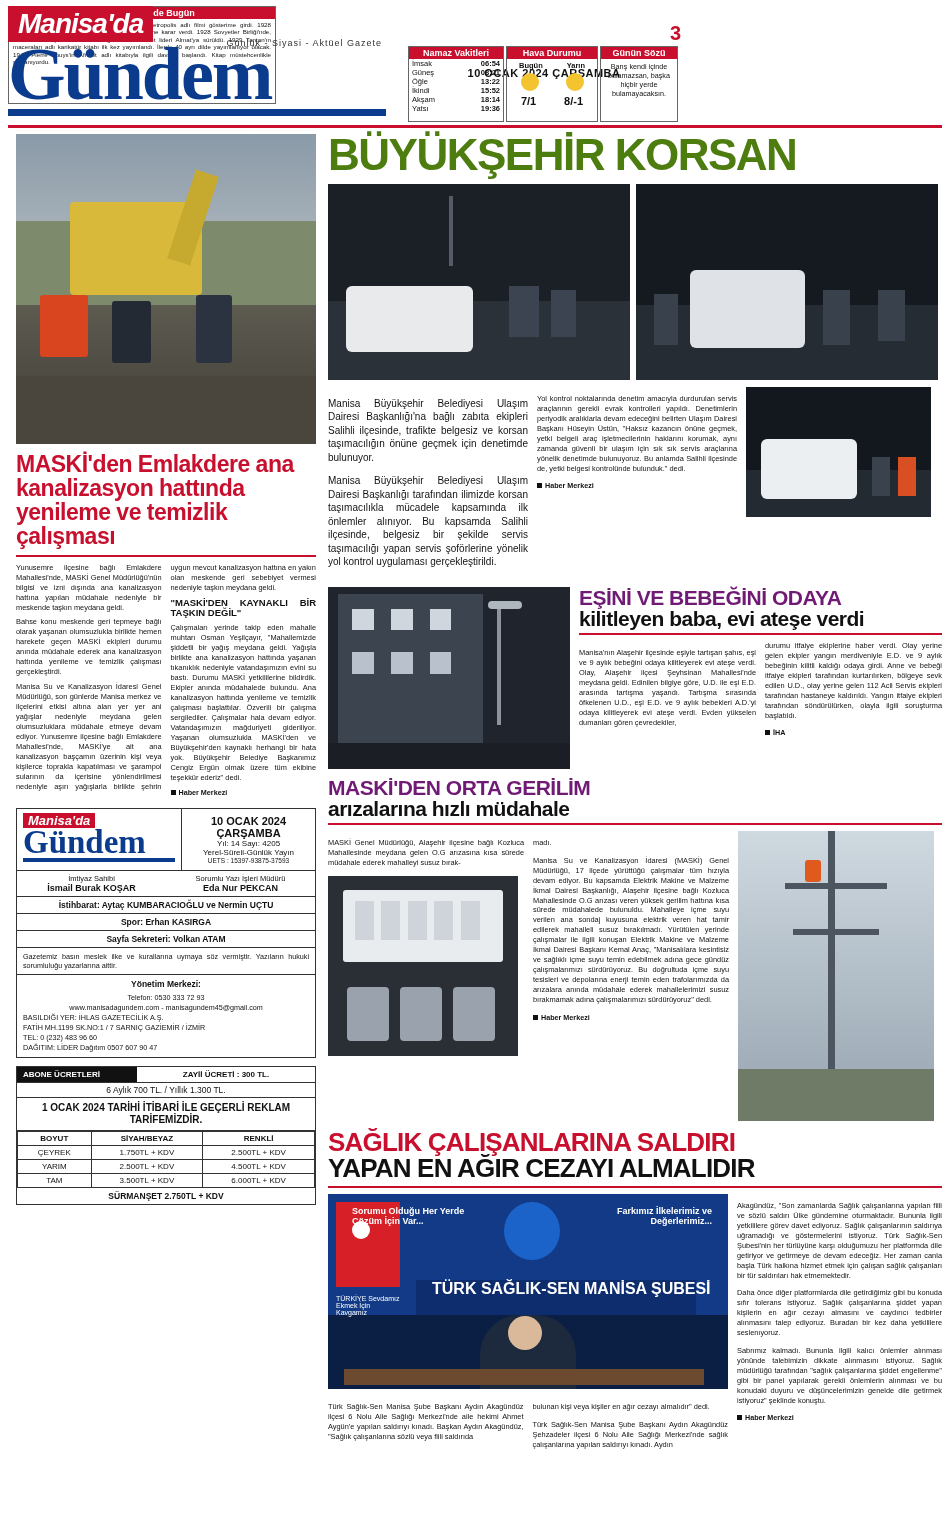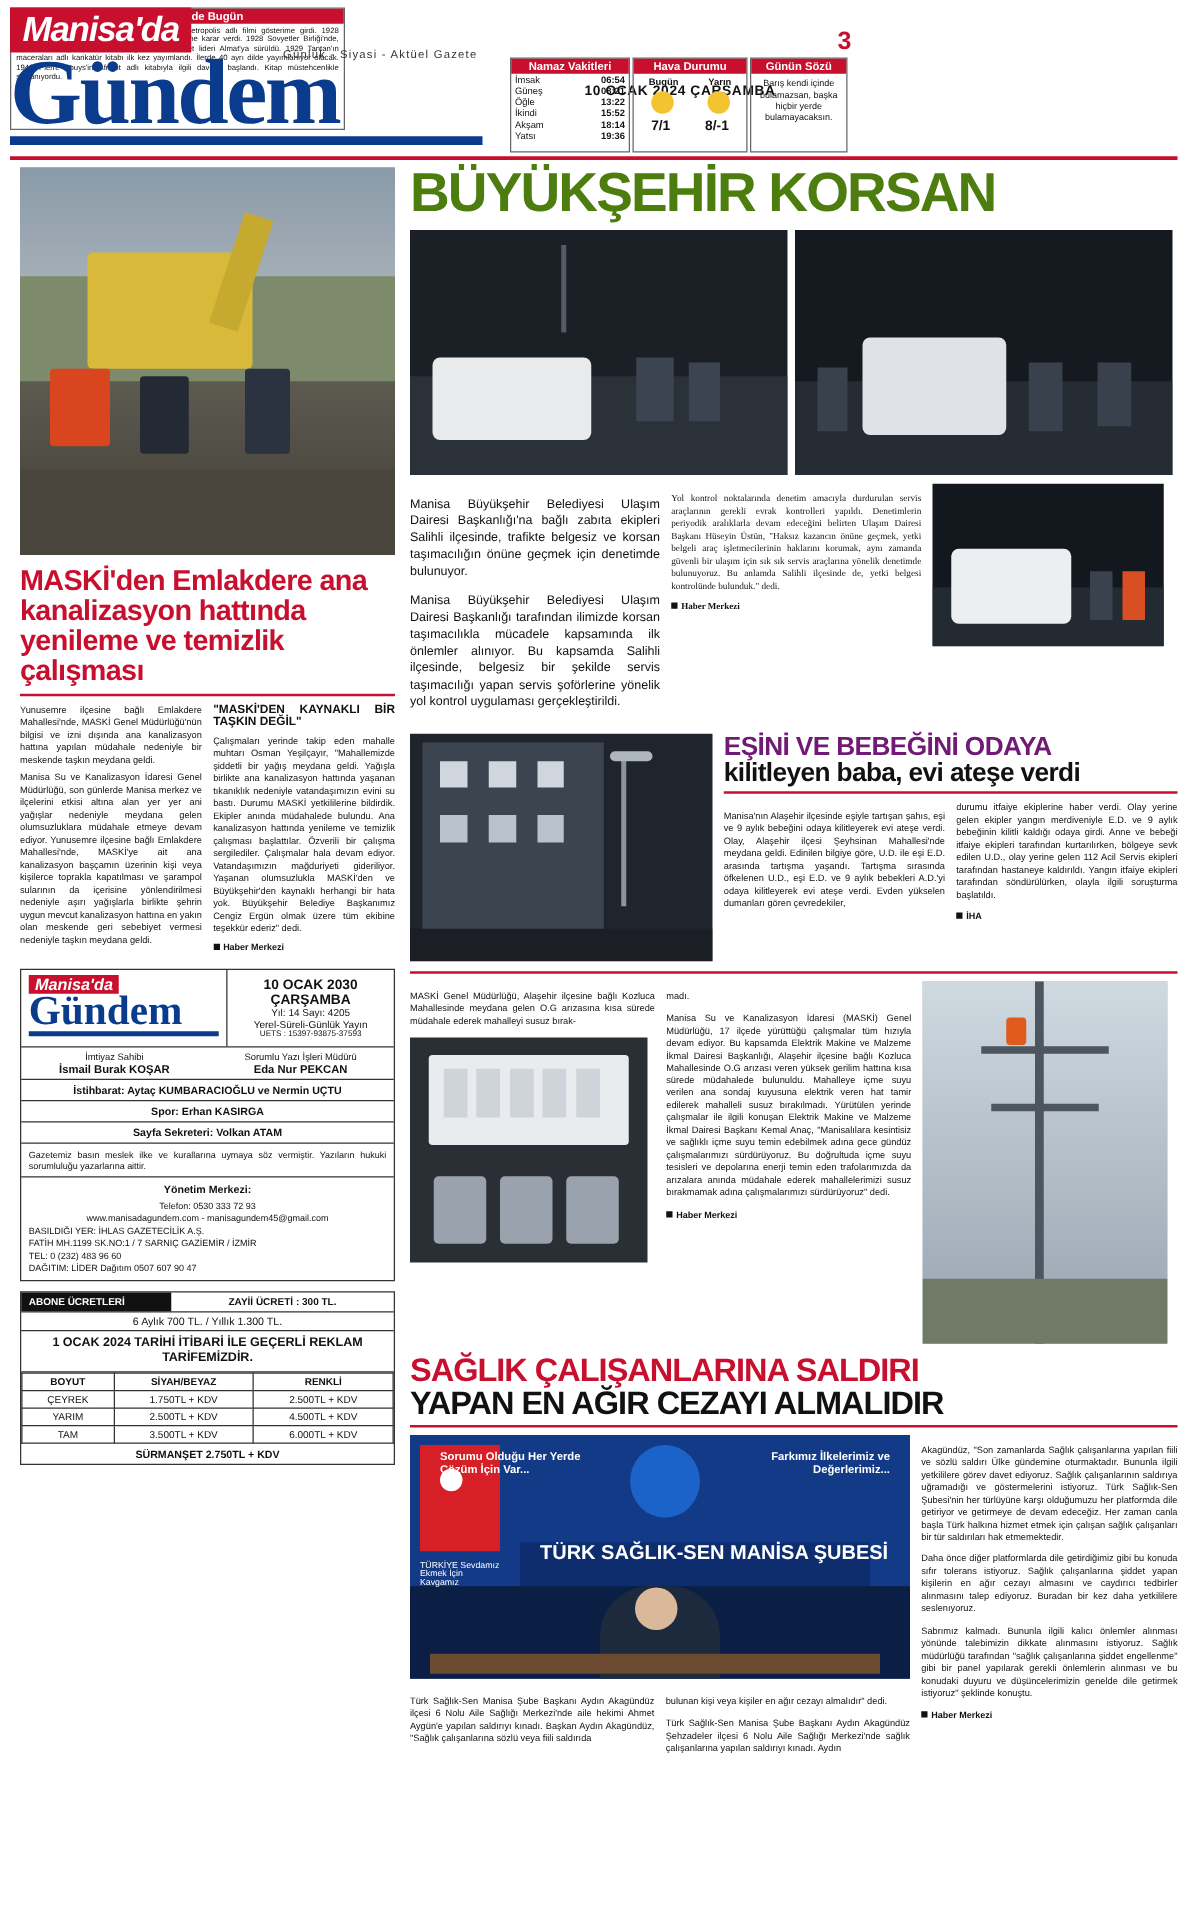--- a/index.html
+++ b/index.html
@@ -194,35 +194,36 @@
         <div style="position:absolute;left:32%;top:54%;width:13%;height:20%;background:#232a33;border-radius:3px;"></div>
         <div style="position:absolute;left:60%;top:52%;width:12%;height:22%;background:#2b3340;border-radius:3px;"></div>
         <div style="position:absolute;left:0;bottom:0;width:100%;height:22%;background:#4a463d;"></div>
       </div>
 
       <h1 class="head-red">MASKİ'den Emlakdere ana kanalizasyon hattında yenileme ve temizlik çalışması</h1>
       <div class="rule"></div>
 
       <div class="cols2">
         <p>Yunusemre ilçesine bağlı Emlakdere Mahallesi'nde, MASKİ Genel Müdürlüğü'nün bilgisi ve izni dışında ana kanalizasyon hattına yapılan müdahale nedeniyle bir meskende taşkın meydana geldi.</p>
+        <p>Bahse konu meskende geri tepmeye bağlı olarak yaşanan olumsuzlukla birlikte hemen harekete geçen MASKİ ekipleri durumu anında müdahale ederek ana kanalizasyon hattında yenileme ve temizlik çalışması gerçekleştirdi.</p>
         <p>Manisa Su ve Kanalizasyon İdaresi Genel Müdürlüğü, son günlerde Manisa merkez ve ilçelerini etkisi altına alan yer yer ani yağışlar nedeniyle meydana gelen olumsuzluklara müdahale etmeye devam ediyor. Yunusemre ilçesine bağlı Emlakdere Mahallesi'nde, MASKİ'ye ait ana kanalizasyon başçamın üzerinin kişi veya kişilerce toprakla kapatılması ve şarampol sularının da içerisine yönlendirilmesi nedeniyle aşırı yağışlarla birlikte şehrin uygun mevcut kanalizasyon hattına en yakın olan meskende geri sebebiyet vermesi nedeniyle taşkın meydana geldi.</p>
         <p class="subhead">"MASKİ'DEN KAYNAKLI BİR TAŞKIN DEĞİL"</p>
         <p>Çalışmaları yerinde takip eden mahalle muhtarı Osman Yeşilçayır, "Mahallemizde şiddetli bir yağış meydana geldi. Yağışla birlikte ana kanalizasyon hattında yaşanan tıkanıklık nedeniyle vatandaşımızın evini su bastı. Durumu MASKİ yetkililerine bildirdik. Ekipler anında müdahalede bulundu. Ana kanalizasyon hattında yenileme ve temizlik çalışması başlattılar. Özverili bir çalışma sergilediler. Çalışmalar hala devam ediyor. Vatandaşımızın mağduriyeti gideriliyor. Yaşanan olumsuzlukla MASKİ'den ve Büyükşehir'den kaynaklı herhangi bir hata yok. Büyükşehir Belediye Başkanımız Cengiz Ergün olmak üzere tüm ekibine teşekkür ederiz" dedi.</p>
         <p class="src"><span class="sq"></span><span>Haber Merkezi</span></p>
       </div>
 
       <div class="imprint">
         <div class="imp-top">
           <div class="imp-logo">
             <span class="r">Manisa'da</span>
             <div class="b">Gündem</div>
             <div class="bar"></div>
           </div>
           <div class="imp-date">
-            <div class="d1">10 OCAK 2030</div>
+            <div class="d1">10 OCAK 2024</div>
             <div class="d1">ÇARŞAMBA</div>
             <div>Yıl: 14 Sayı: 4205</div>
             <div>Yerel-Süreli-Günlük Yayın</div>
             <div style="font-size:6.5px">UETS : 15397-93875-37593</div>
           </div>
         </div>
         <div class="imp-row">
           <div class="imp-cell">
             <div class="lbl">İmtiyaz Sahibi</div>
             <div class="val">İsmail Burak KOŞAR</div>
@@ -306,21 +307,21 @@
       </div>
 
       <div style="display:flex; gap:9px; margin-top:7px;">
         <div style="width:200px">
           <div style="font-size:10px;line-height:1.35;text-align:justify;">
             <p>Manisa Büyükşehir Belediyesi Ulaşım Dairesi Başkanlığı'na bağlı zabıta ekipleri Salihli ilçesinde, trafikte belgesiz ve korsan taşımacılığın önüne geçmek için denetimde bulunuyor.</p>
             <p>Manisa Büyükşehir Belediyesi Ulaşım Dairesi Başkanlığı tarafından ilimizde korsan taşımacılıkla mücadele kapsamında ilk önlemler alınıyor. Bu kapsamda Salihli ilçesinde, belgesiz bir şekilde servis taşımacılığı yapan servis şoförlerine yönelik yol kontrol uygulaması gerçekleştirildi.</p>
           </div>
         </div>
         <div style="width:200px">
-          <div style="font-size:7.4px;line-height:1.35;text-align:justify;font-family:Liberation Serif, serif;">
+          <div style="font-size:7.4px;line-height:1.35;text-align:justify;">
             <p>Yol kontrol noktalarında denetim amacıyla durdurulan servis araçlarının gerekli evrak kontrolleri yapıldı. Denetimlerin periyodik aralıklarla devam edeceğini belirten Ulaşım Dairesi Başkanı Hüseyin Üstün, "Haksız kazancın önüne geçmek, yetki belgeli araç işletmecilerinin haklarını korumak, aynı zamanda güvenli bir ulaşım için sık sık servis araçlarına yönelik denetimde bulunuyoruz. Bu anlamda Salihli ilçesinde de, yetki belgesi kontrolünde bulunduk." dedi.</p>
             <p class="src"><span class="sq"></span><span>Haber Merkezi</span></p>
           </div>
         </div>
         <div class="photo" style="width:185px;height:130px;background:#13181e">
           <div style="position:absolute;left:0;bottom:0;width:100%;height:36%;background:#242a31;"></div>
           <div style="position:absolute;left:8%;bottom:14%;width:52%;height:46%;background:#eceff2;border-radius:6px;"></div>
           <div style="position:absolute;left:68%;bottom:16%;width:10%;height:30%;background:#3a424d;"></div>
           <div style="position:absolute;left:82%;bottom:16%;width:10%;height:30%;background:#d94f24;"></div>
         </div>
@@ -347,20 +348,24 @@
           <div class="rule"></div>
           <div style="column-count:2;column-gap:9px;font-size:7.4px;line-height:1.35;text-align:justify;">
             <p>Manisa'nın Alaşehir ilçesinde eşiyle tartışan şahıs, eşi ve 9 aylık bebeğini odaya kilitleyerek evi ateşe verdi. Olay, Alaşehir ilçesi Şeyhsinan Mahallesi'nde meydana geldi. Edinilen bilgiye göre, U.D. ile eşi E.D. arasında tartışma yaşandı. Tartışma sırasında öfkelenen U.D., eşi E.D. ve 9 aylık bebekleri A.D.'yi odaya kilitleyerek evi ateşe verdi. Evden yükselen dumanları gören çevredekiler,</p>
             <p>durumu itfaiye ekiplerine haber verdi. Olay yerine gelen ekipler yangın merdiveniyle E.D. ve 9 aylık bebeğinin kilitli kaldığı odaya girdi. Anne ve bebeği itfaiye ekipleri tarafından kurtarılırken, bölgeye sevk edilen U.D., olay yerine gelen 112 Acil Servis ekipleri tarafından hastaneye kaldırıldı. Yangın itfaiye ekipleri tarafından söndürülürken, olayla ilgili soruşturma başlatıldı.</p>
             <p class="src"><span class="sq"></span><span>İHA</span></p>
           </div>
         </div>
       </div>
 
       <div style="margin-top:8px;">
+        <div class="head2">
+          <span class="red">MASKİ'DEN ORTA GERİLİM</span><br>
+          <span>arızalarına hızlı müdahale</span>
+        </div>
         <div class="rule"></div>
         <div style="display:flex;gap:9px;">
           <div style="width:196px;font-size:7.4px;line-height:1.35;text-align:justify;">
             <p>MASKİ Genel Müdürlüğü, Alaşehir ilçesine bağlı Kozluca Mahallesinde meydana gelen O.G arızasına kısa sürede müdahale ederek mahalleyi susuz bırak-</p>
             <div class="photo" style="width:190px;height:180px;background:#2a2f36;margin-top:4px">
               <div style="position:absolute;left:8%;top:8%;width:84%;height:40%;background:#e9ecef;border-radius:3px;"></div>
               <div style="position:absolute;left:14%;top:14%;width:10%;height:22%;background:#cfd4da;"></div>
               <div style="position:absolute;left:28%;top:14%;width:10%;height:22%;background:#cfd4da;"></div>
               <div style="position:absolute;left:42%;top:14%;width:10%;height:22%;background:#cfd4da;"></div>
               <div style="position:absolute;left:56%;top:14%;width:10%;height:22%;background:#cfd4da;"></div>

